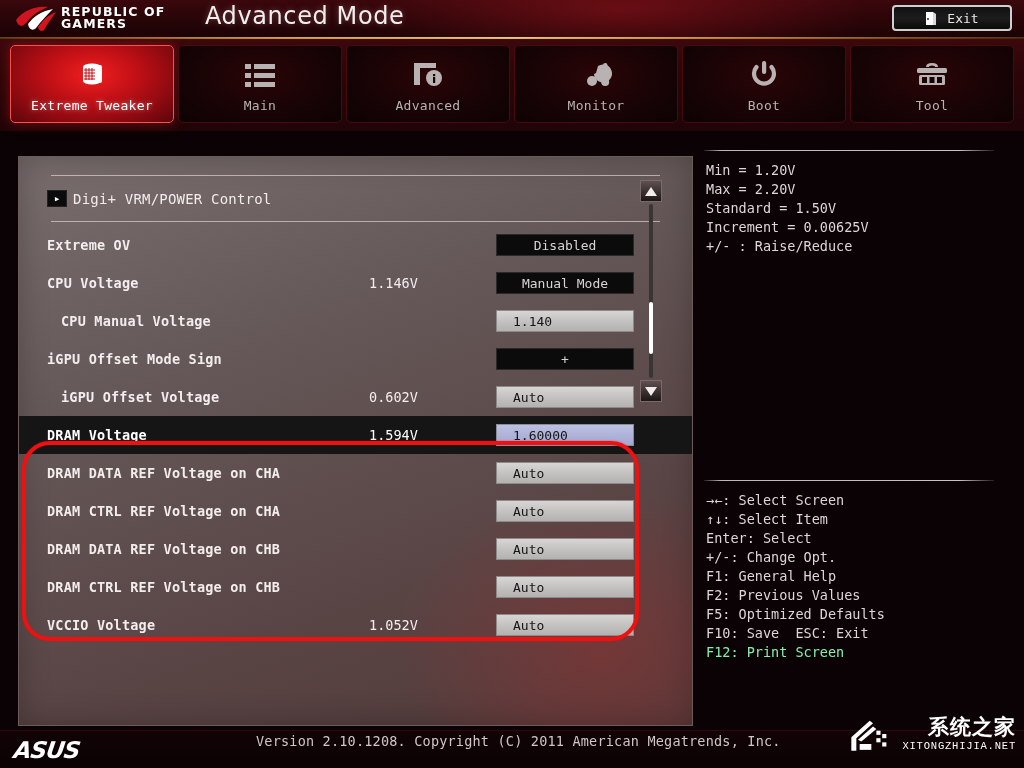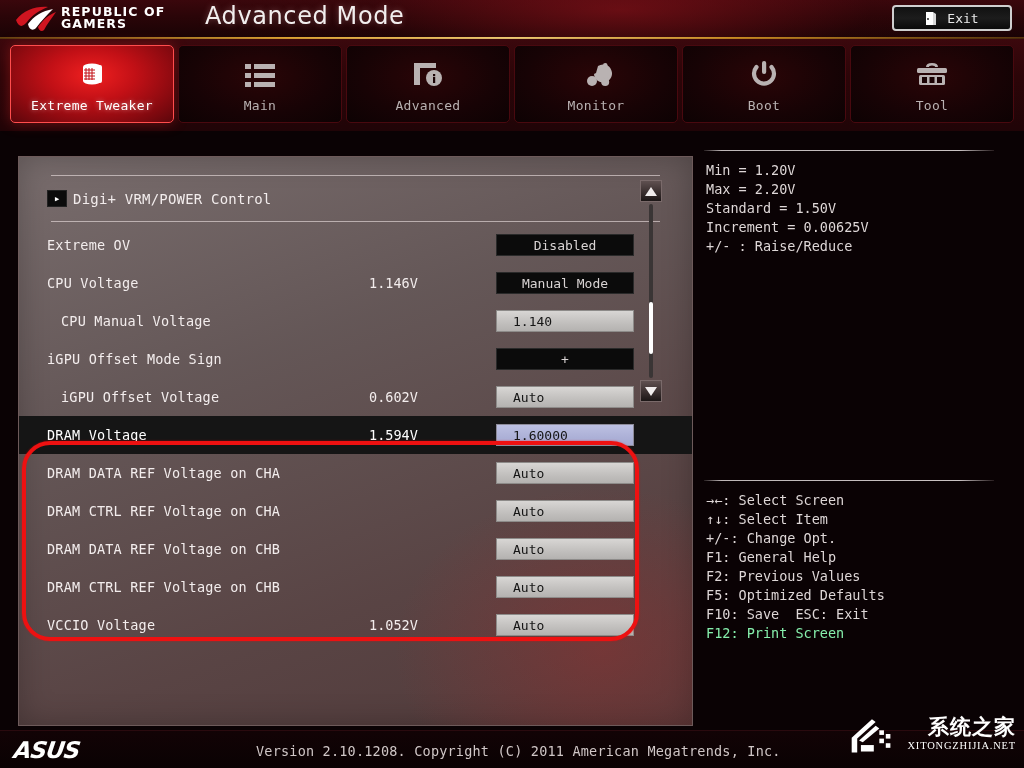--- a/index.html
+++ b/index.html
@@ -104,20 +104,21 @@
   .link-label { color: #f2ecec; font-size: 14px; letter-spacing: .2px; }
 
   .rows { position: relative; padding-top: 4px; }
   .row {
     position: relative; height: 38px;
     display: flex; align-items: center;
   }
   .row .name {
     position: absolute; left: 28px; color: #f3eded; font-size: 13.5px; letter-spacing: .2px;
     white-space: nowrap;
+    font-weight: bold;
   }
   .row .name.indent { left: 42px; }
   .row .meas {
     position: absolute; left: 350px; width: 110px; text-align: left;
     color: #f3eded; font-size: 13.5px;
   }
   .row .field {
     position: absolute; left: 477px; width: 138px; height: 22px;
     display: flex; align-items: center;
     font-size: 13px; padding-left: 16px;
@@ -183,28 +184,28 @@
     background: linear-gradient(180deg,#120305 0%, #0a0203 100%);
     border-top: 1px solid #2a0a0e;
   }
   .asus-logo {
     position: absolute; left: 14px; top: 6px;
     font-family: "DejaVu Sans", sans-serif; font-style: italic; font-weight: bold;
     font-size: 23px; color: #ffffff; letter-spacing: -1px;
     transform: skewX(-8deg);
   }
   .version {
-    position: absolute; left: 256px; top: 12px;
+    position: absolute; left: 256px; top: 2px;
     color: #cfc6c6; font-size: 13.5px; letter-spacing: .2px;
   }
   .watermark { position: absolute; right: 8px; bottom: 2px; width: 168px; height: 64px; display:flex; align-items:center; gap:6px;text-align:right; }
   .wm-glyph { width: 58px; height: 52px; }
   .wm-text { display:flex; flex-direction:column; line-height:1; }
   .wm-cn { font-family: "DejaVu Sans", sans-serif; font-size: 21px; color:#fff; font-weight:bold; letter-spacing:1px; }
-  .wm-en { font-family: Liberation Serif, serif; font-size: 10.5px; color:#fff; letter-spacing: .8px; margin-top:3px; }
+  .wm-en { font-family: Liberation Mono, monospace; font-size: 10.5px; color:#fff; letter-spacing: .8px; margin-top:3px; }
 </style>
 </head>
 <body>
 
 <div id="root">
 
   <div class="header">
     <div class="rog-logo">
       <svg class="rog-mark" viewBox="0 0 44 28">
         <path d="M2 16 C10 6, 22 2, 34 3 C26 6, 18 11, 13 18 C9 23, 5 24, 2 16 Z" fill="#d01520"></path>
@@ -420,20 +421,21 @@
       <div>Standard = 1.50V</div>
       <div>Increment = 0.00625V</div>
       <div>+/- : Raise/Reduce</div>
     </div>
 
     <div class="keys">
       <div class="help-hr"></div>
       <div class="help-lines">
         <div>→←: Select Screen</div>
         <div>↑↓: Select Item</div>
+        <div>Enter: Select</div>
         <div>+/-: Change Opt.</div>
         <div>F1: General Help</div>
         <div>F2: Previous Values</div>
         <div>F5: Optimized Defaults</div>
         <div>F10: Save  ESC: Exit</div>
         <div class="accent">F12: Print Screen</div>
       </div>
     </div>
   </div>
 

